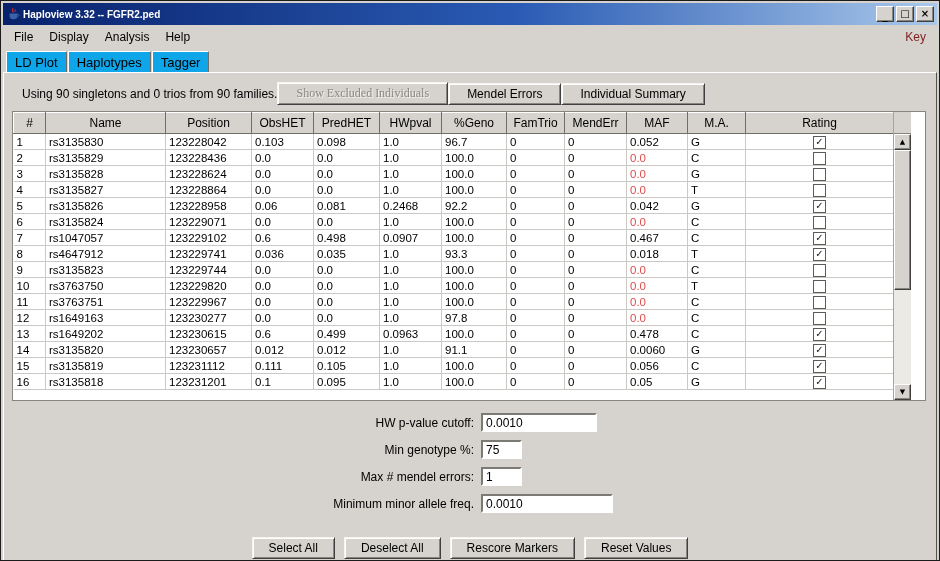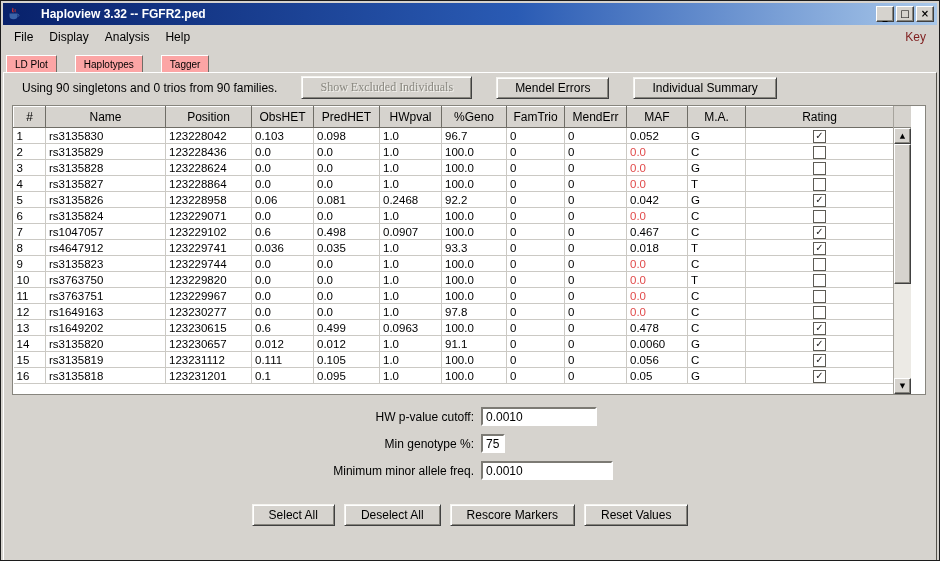--- a/index.html
+++ b/index.html
@@ -1,39 +1,39 @@
 <!DOCTYPE html>
 <html><head>
 <meta charset="utf-8">
 <style>
   html,body{margin:0;padding:0;background:#fff;overflow:hidden;}
   body{font-family:"Liberation Sans",sans-serif;}
   .window{width:940px;height:561px;background:#d6d3ce;border:1px solid #1c1c1c;padding:2px;position:relative;box-sizing:border-box;overflow:hidden;}
 
   
   .titlebar{height:22px;background:linear-gradient(90deg,#08216b 0%,#2a5bb4 55%,#a9c8ea 100%);display:flex;align-items:center;padding:0 3px 0 4px;}
-  .title-text{flex:1;color:#fff;font-size:12px;font-weight:bold;margin-left:20px;white-space:nowrap;overflow:hidden;}
+  .title-text{flex:1;color:#fff;font-size:10px;font-weight:bold;margin-left:2px;white-space:nowrap;overflow:hidden;}
   .win-btn{width:18px;height:16px;margin-left:2px;background:#d6d3ce;border:1px solid;border-color:#fff #404040 #404040 #fff;box-shadow:inset -1px -1px 0 #87857e;font:bold 10px/12px "DejaVu Sans",sans-serif;text-align:center;color:#000;padding:0;cursor:default;}
   .win-btn.min{line-height:18px;}
 
   
   .menubar{height:21px;display:flex;align-items:flex-end;font-size:12px;padding:0 3px;}
   .menu-item{padding:2px 8px;color:#000;}
   .menu-key{margin-left:auto;color:#7f1d1d;padding:2px 8px;}
 
   
   .tabbar{display:flex;align-items:flex-end;height:24px;padding:2px 0 0 3px;position:relative;z-index:2;}
-  .tab{font-size:10px;background:#fca5a5;border:1px solid #6f6d66;border-bottom:none;border-top-color:#fff;border-left-color:#fff;padding:3px 8px 2px;margin-right:18px;white-space:nowrap;}
+  .tab{font-size:13px;background:#0ea5e9;border:1px solid #6f6d66;border-bottom:none;border-top-color:#fff;border-left-color:#fff;padding:3px 8px 2px;margin-right:1px;white-space:nowrap;}
   .tab.active{padding:4px 10px 4px;margin-bottom:-1px;box-shadow:inset 1px 1px 0 #f5f4f0;}
 
   
   .panel{border:1px solid;border-color:#fff #55534d #55534d #fff;height:490px;background:#d6d3ce;overflow:hidden;}
 
   
-  .status-row{display:flex;align-items:center;margin:3px 12px 6px 18px;gap:24px;}
+  .status-row{display:flex;align-items:center;margin:9px 12px 6px 18px;}
   .status-text{font-size:12px;white-space:nowrap;}
   .btn{background:#d6d3ce;border:1px solid;border-color:#f5f4f0 #404040 #404040 #f5f4f0;box-shadow:inset 1px 1px 0 #fff,inset -1px -1px 0 #87857e;font:12px "Liberation Sans",sans-serif;padding:3px 18px;color:#000;white-space:nowrap;cursor:default;}
   .btn:disabled{color:#8a8880;text-shadow:1px 1px 0 #f4f3ef;font-family:Liberation Serif, serif;}
 
   
   .table-area{margin:2px 10px 0 8px;height:288px;display:flex;border:1px solid #87857e;background:#fff;overflow:hidden;}
   .table-viewport{width:880px;overflow:hidden;}
   table{border-collapse:collapse;table-layout:fixed;width:880px;background:#fff;}
   th{height:20px;background:#d6d3ce;border:1px solid;border-color:#fff #6f6d66 #6f6d66 #fff;font-weight:normal;font-size:12px;padding:0 2px;white-space:nowrap;overflow:hidden;}
   td{height:15px;line-height:14px;font-size:11.5px;border-right:1px solid #cbc9c4;border-bottom:1px solid #cbc9c4;padding:0 3px;white-space:nowrap;overflow:hidden;color:#000;}
@@ -47,21 +47,21 @@
   .sb-btn{height:16px;width:17px;background:#d6d3ce;border:1px solid;border-color:#fff #404040 #404040 #fff;box-shadow:inset -1px -1px 0 #87857e;font:7px/13px "DejaVu Sans",sans-serif;text-align:center;color:#000;padding:0;}
   .sb-track{flex:1;background:#eceae5;position:relative;}
   .sb-thumb{position:absolute;top:0;left:0;width:17px;height:60%;background:#d6d3ce;border:1px solid;border-color:#fff #404040 #404040 #fff;box-shadow:inset -1px -1px 0 #87857e;box-sizing:border-box;}
 
   
   .fields{margin-top:8px;}
   .field-row{display:flex;align-items:center;height:27px;}
   .field-label{width:470px;text-align:right;padding-right:7px;font-size:12px;white-space:nowrap;}
   .tf{background:#fff;border:2px solid;border-color:#7c7a74 #fff #fff #7c7a74;padding:1px 3px;font:12px "Liberation Sans",sans-serif;height:19px;box-sizing:border-box;}
   .tf.w-lg{width:116px;}
-  .tf.w-sm{width:24px;}
+  .tf.w-sm{width:41px;}
   .tf.w-xl{width:132px;}
   .bottom-buttons{display:flex;justify-content:center;gap:9px;margin-top:20px;}
   .bottom-buttons .btn{padding:3px 16px;}
 </style>
 </head>
 <body>
 
 <div class="window">
 
   <div class="titlebar">
@@ -377,20 +377,24 @@
     <div class="fields">
       <div class="field-row">
         <span class="field-label">HW p-value cutoff:</span>
         <input class="tf w-lg" value="0.0010" style="">
       </div>
       <div class="field-row">
         <span class="field-label">Min genotype %:</span>
         <input class="tf w-sm" value="75" style="">
       </div>
       <div class="field-row">
+        <span class="field-label">Max # mendel errors:</span>
+        <input class="tf w-sm" value="1" style="">
+      </div>
+      <div class="field-row">
         <span class="field-label">Minimum minor allele freq.</span>
         <input class="tf w-xl" value="0.0010" style="">
       </div>
     </div>
 
     <div class="bottom-buttons">
       <button class="btn">Select All</button>
       <button class="btn">Deselect All</button>
       <button class="btn">Rescore Markers</button>
       <button class="btn">Reset Values</button>

